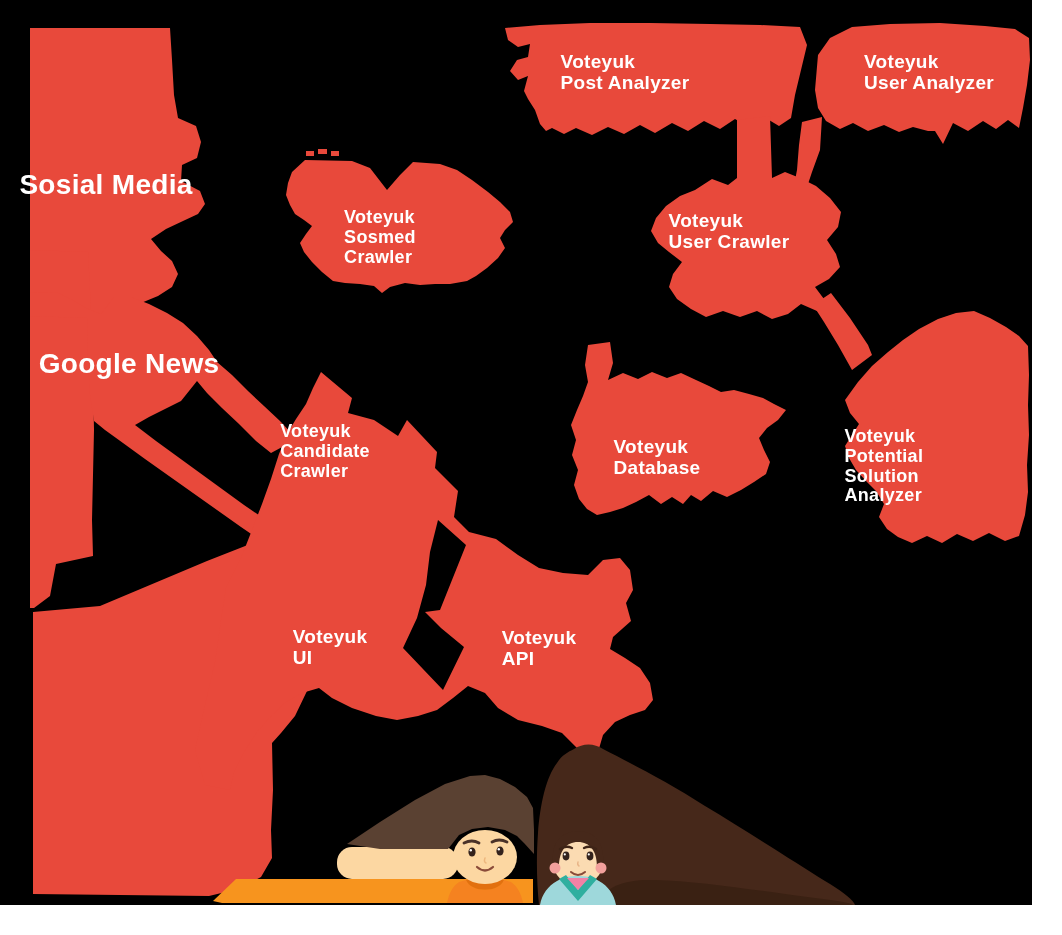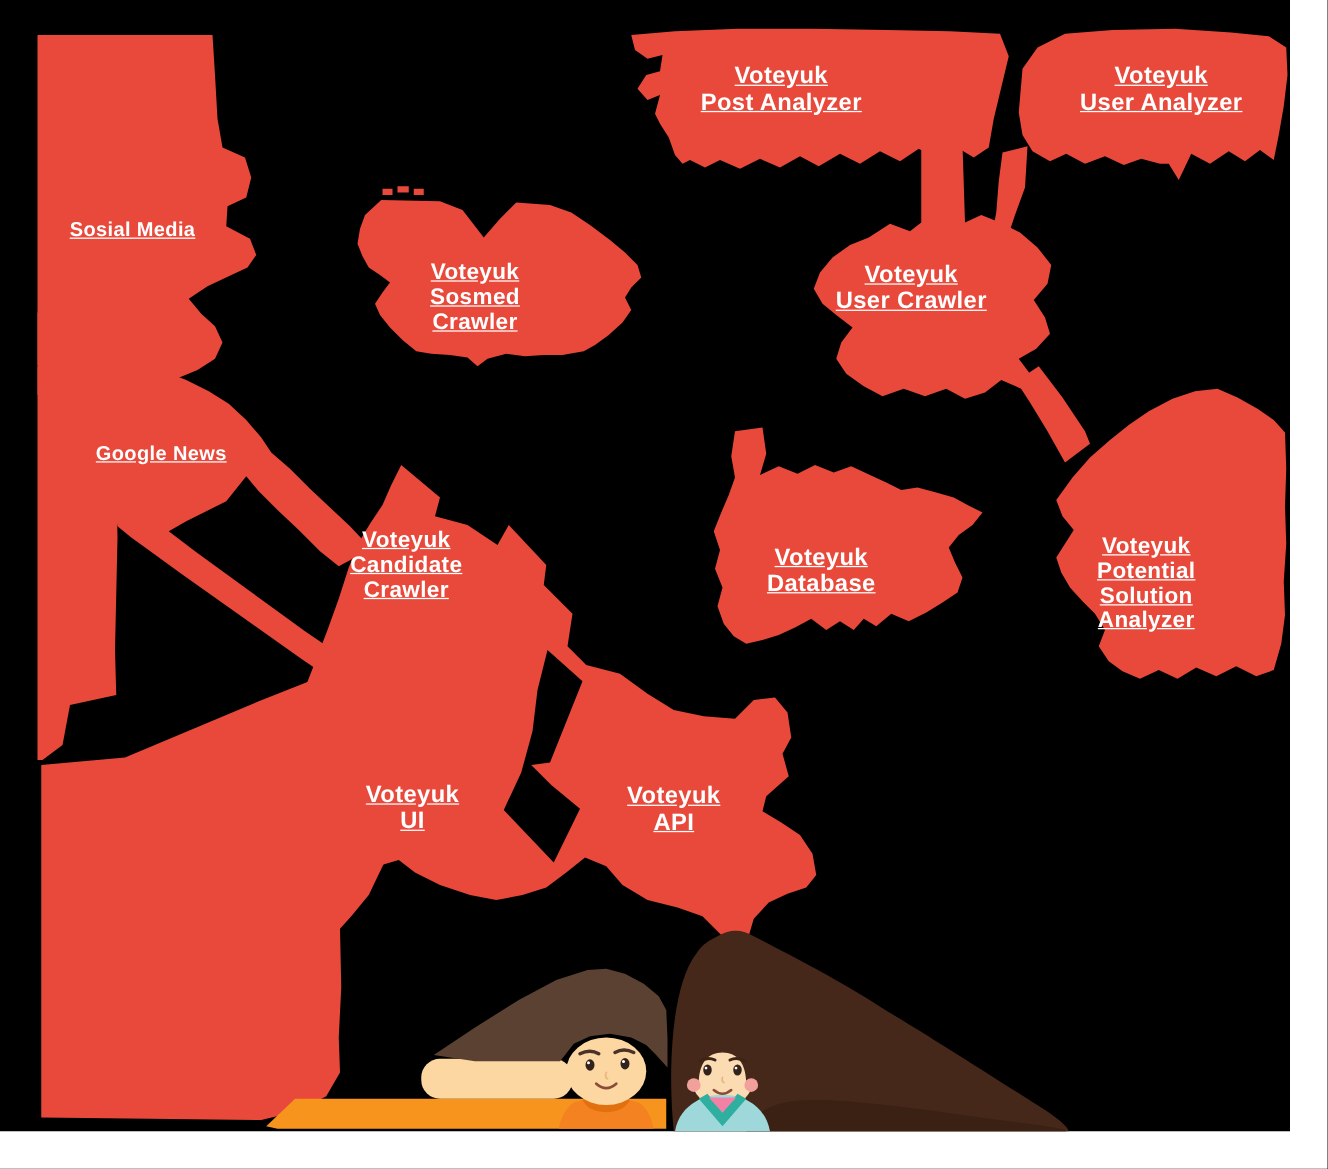--- a/index.html
+++ b/index.html
@@ -11,27 +11,26 @@
     position:relative;
   }
   #stage{position:absolute;left:0;top:0;width:1062px;height:935px;}
   #png-area{position:absolute;left:0;top:0;width:1032px;height:905px;background:#000;}
   svg{position:absolute;left:0;top:0;display:block;}
   .lbl{
     position:absolute;
     transform:translate(-50%,-50%);
     color:#ffffff;
     font-weight:bold;
-    text-align:center;
+    text-align:left;
     white-space:pre-line;
     letter-spacing:0.3px;
     line-height:1.12;
-    text-decoration:underline;
   }
-  .fs20{font-size:16px;}
+  .fs20{font-size:28px;}
   .fs19{font-size:19px;}
   .fs18{font-size:18px;line-height:1.1;}
 </style>
 </head>
 <body>
 
 <div id="stage">
   <div id="png-area"></div>
 
   <svg width="1062" height="935" viewBox="0 0 1062 935">

